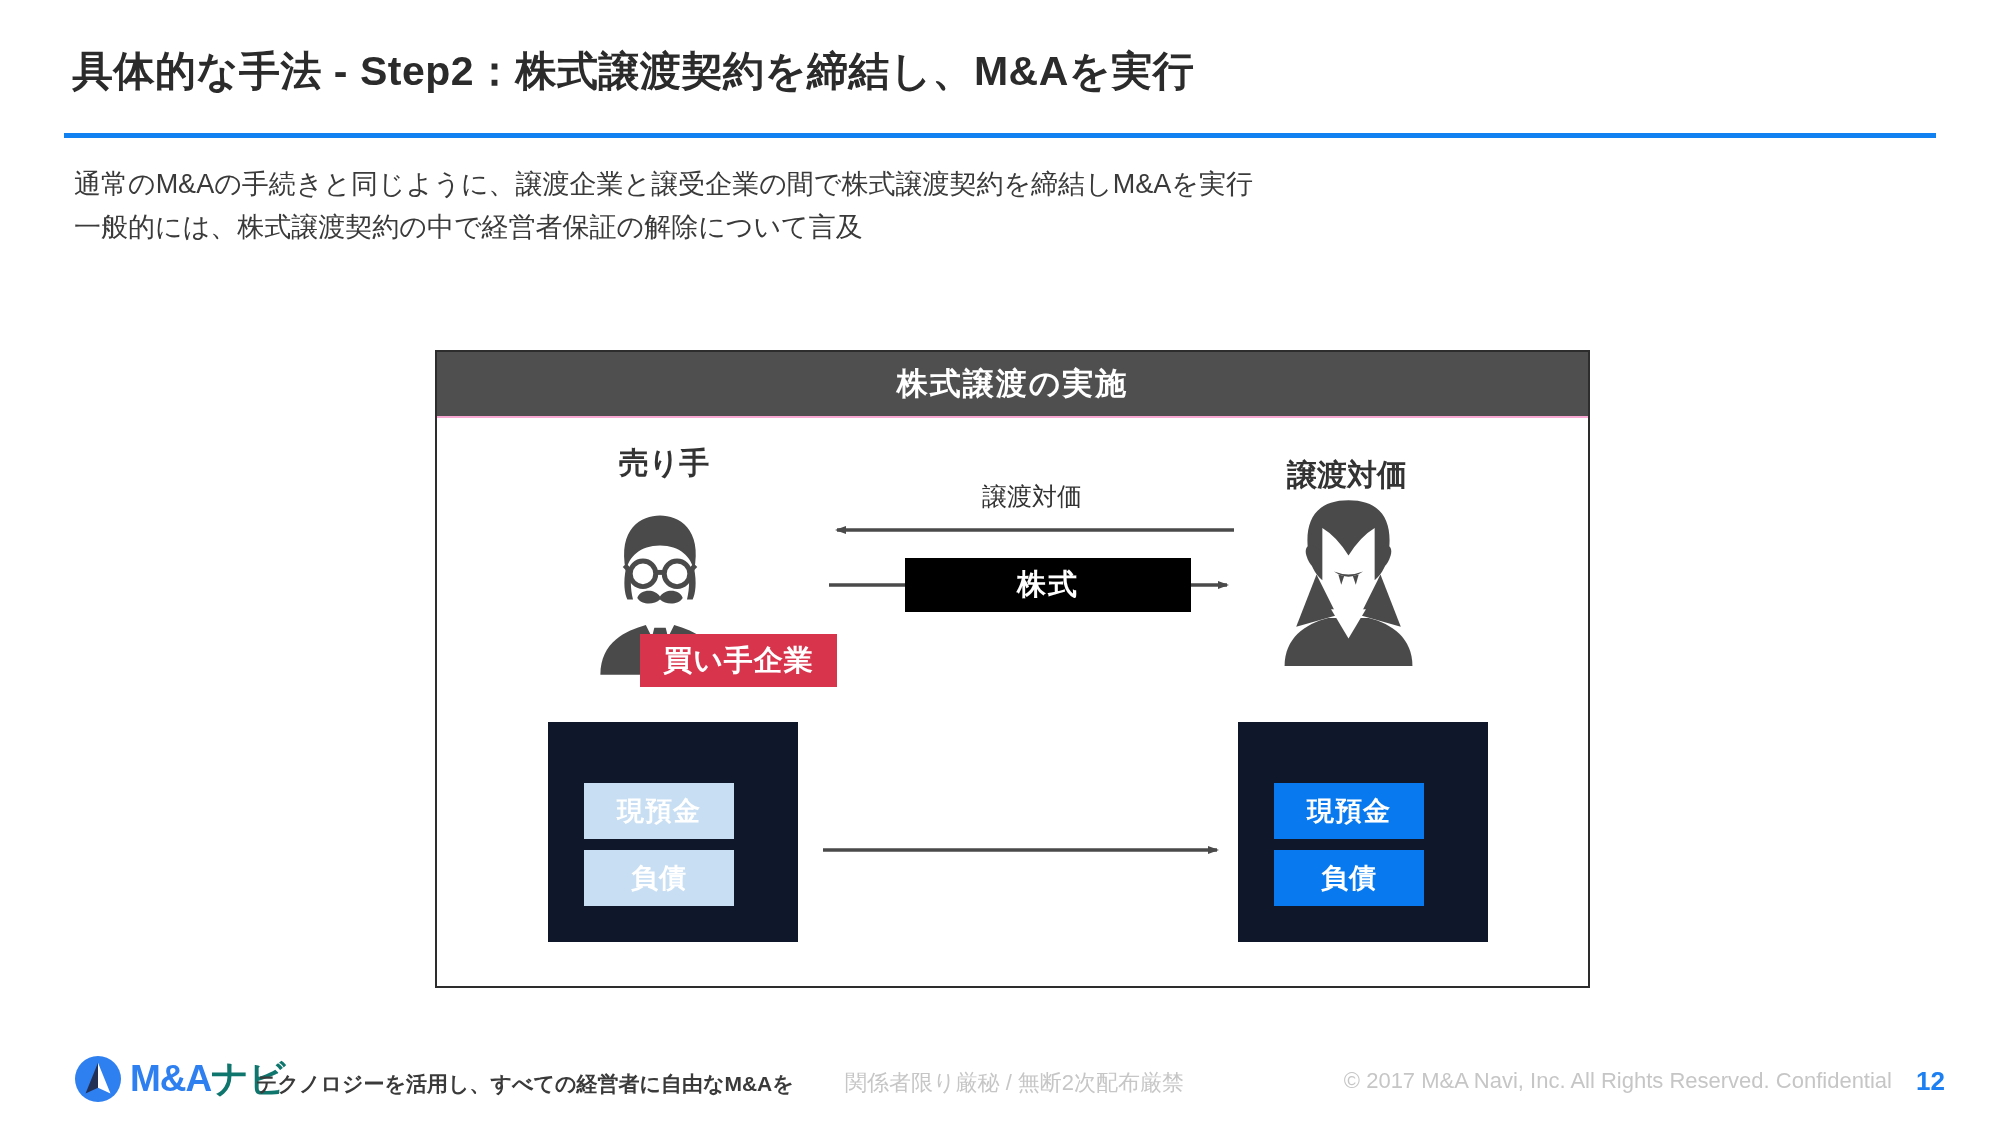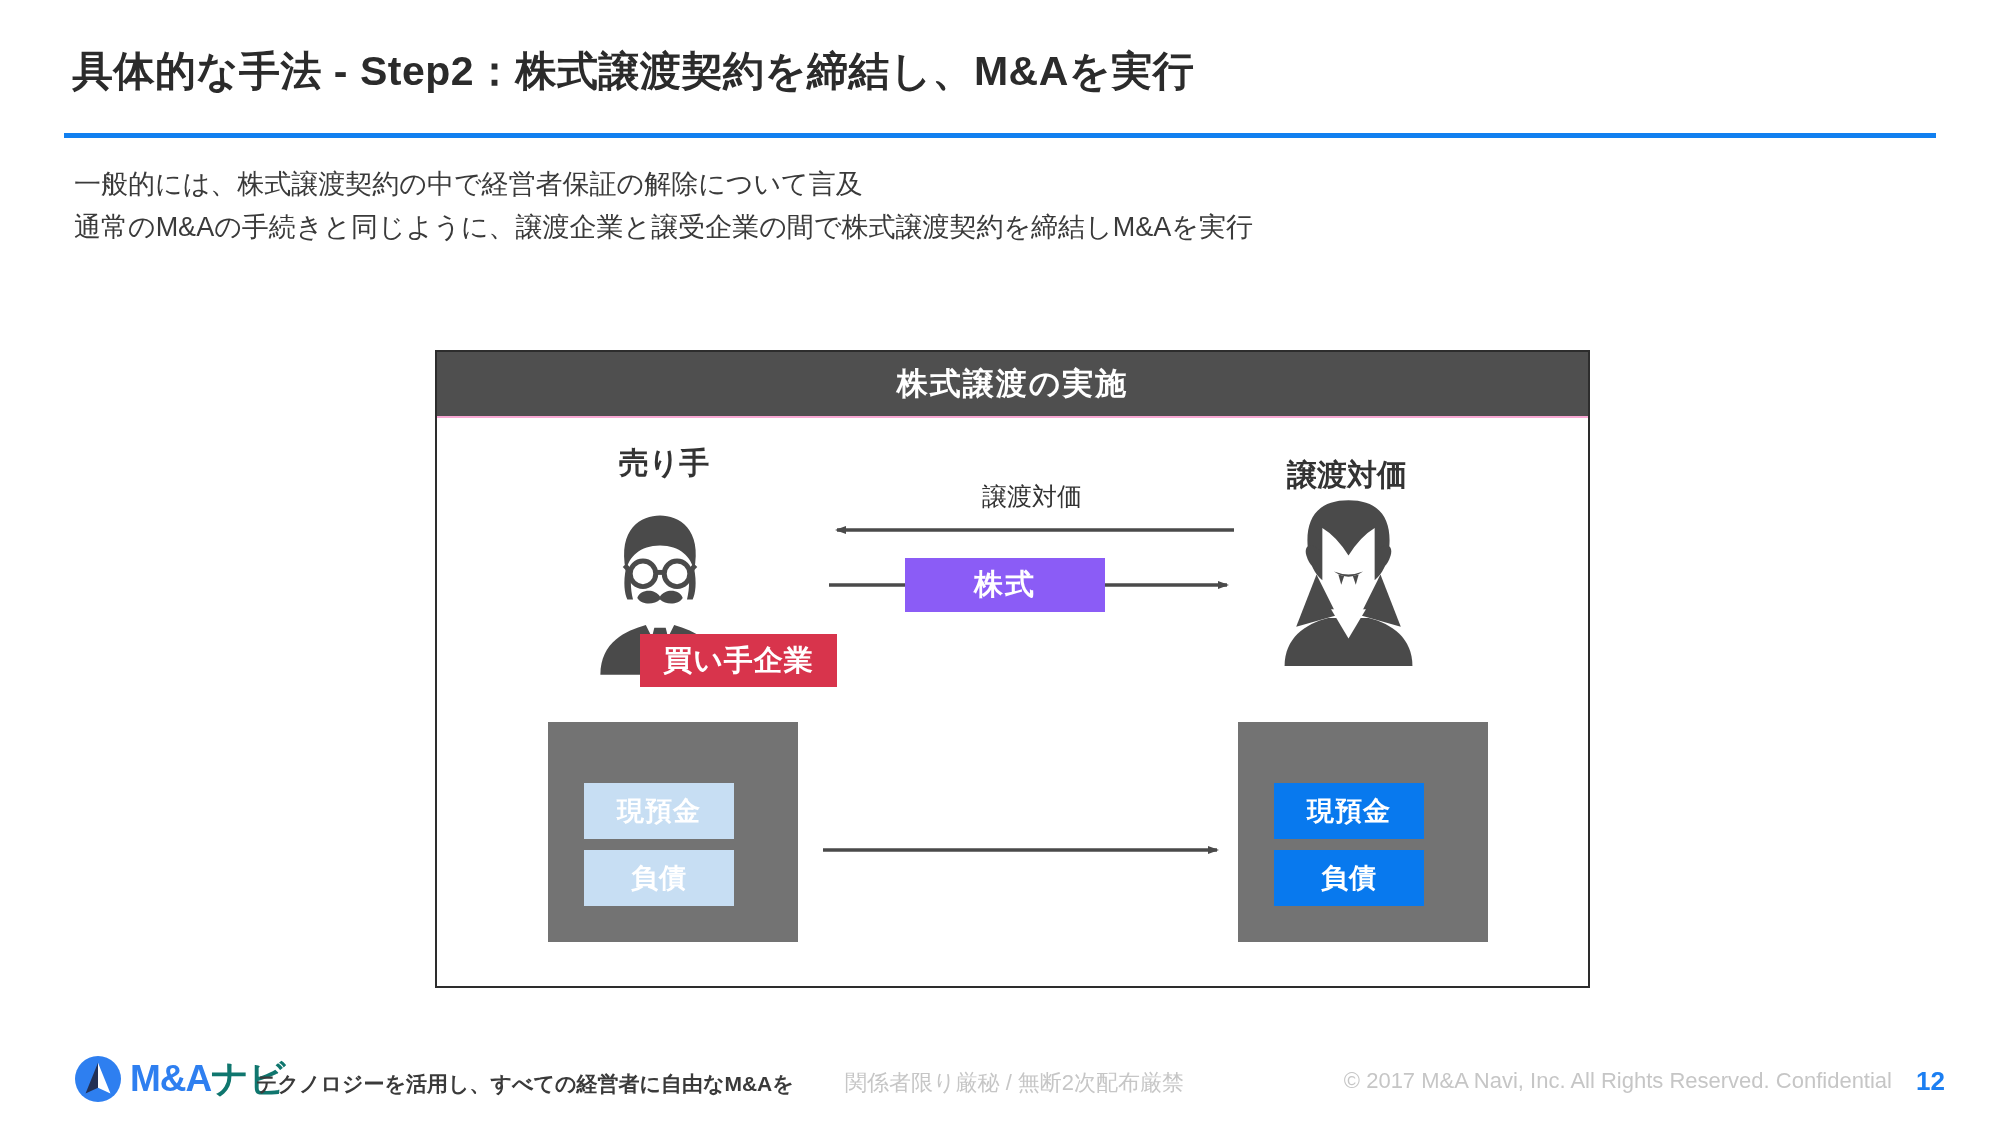--- a/index.html
+++ b/index.html
@@ -39,31 +39,31 @@
 
   .icon-wrap { position:absolute; }
   .seller-icon { left:152px; top:83px; width:142px; height:184px; }
   .buyer-icon  { left:838px; top:78px; width:147px; height:170px; }
 
   .flow-label {
     position:absolute; left:495px; top:62px; width:200px; text-align:center;
     font-size:25px; font-weight:400; color:#333;
   }
   .shares-box {
-    position:absolute; left:468px; top:140px; width:200px; height:54px;
-    background:#8b5cf6; color:#fff; font-size:29px; font-weight:800;
+    position:absolute; left:468px; top:140px; width:286px; height:54px;
+    background:#000000; color:#fff; font-size:29px; font-weight:800;
     display:flex; align-items:center; justify-content:center; letter-spacing:2px;
   }
   .badge-red {
     position:absolute; left:203px; top:216px; width:197px; height:53px;
     background:#d8344c; color:#fff; font-size:29px; font-weight:800;
     display:flex; align-items:center; justify-content:center; letter-spacing:1px;
   }
 
-  .panel-pink { position:absolute; top:304px; width:250px; height:220px; background:#737373; }
+  .panel-pink { position:absolute; top:304px; width:250px; height:220px; background:#0f172a; }
   .seller-panel { left:111px; }
   .buyer-panel  { left:801px; }
   .mini-box {
     position:absolute; left:36px; width:150px; height:56px;
     display:flex; align-items:center; justify-content:center;
     color:#fff; font-size:27px; font-weight:800; letter-spacing:1px;
   }
   .mini-top1 { top:61px; }
   .mini-top2 { top:128px; }
   .mini-light { background:#c7def3; }
@@ -88,22 +88,22 @@
 </style>
 </head>
 <body>
 
 <div class="slide">
 
   <h1 class="title">具体的な手法 - Step2：株式譲渡契約を締結し、M&amp;Aを実行</h1>
   <div class="rule"></div>
 
   <div class="lead">
+    <div>通常のM&amp;Aの手続きと同じように、譲渡企業と譲受企業の間で株式譲渡契約を締結しM&amp;Aを実行</div>
     <div>一般的には、株式譲渡契約の中で経営者保証の解除について言及</div>
-    <div>通常のM&amp;Aの手続きと同じように、譲渡企業と譲受企業の間で株式譲渡契約を締結しM&amp;Aを実行</div>
   </div>
 
   <section class="diagram">
     <div class="diagram-header">株式譲渡の実施</div>
 
     <div class="diagram-body">
 
       <svg class="arrows" width="1151" height="566" viewBox="0 0 1151 566">
         <defs>
           <marker id="ah" markerWidth="11" markerHeight="8" refX="9" refY="4" orient="auto" markerUnits="userSpaceOnUse">

